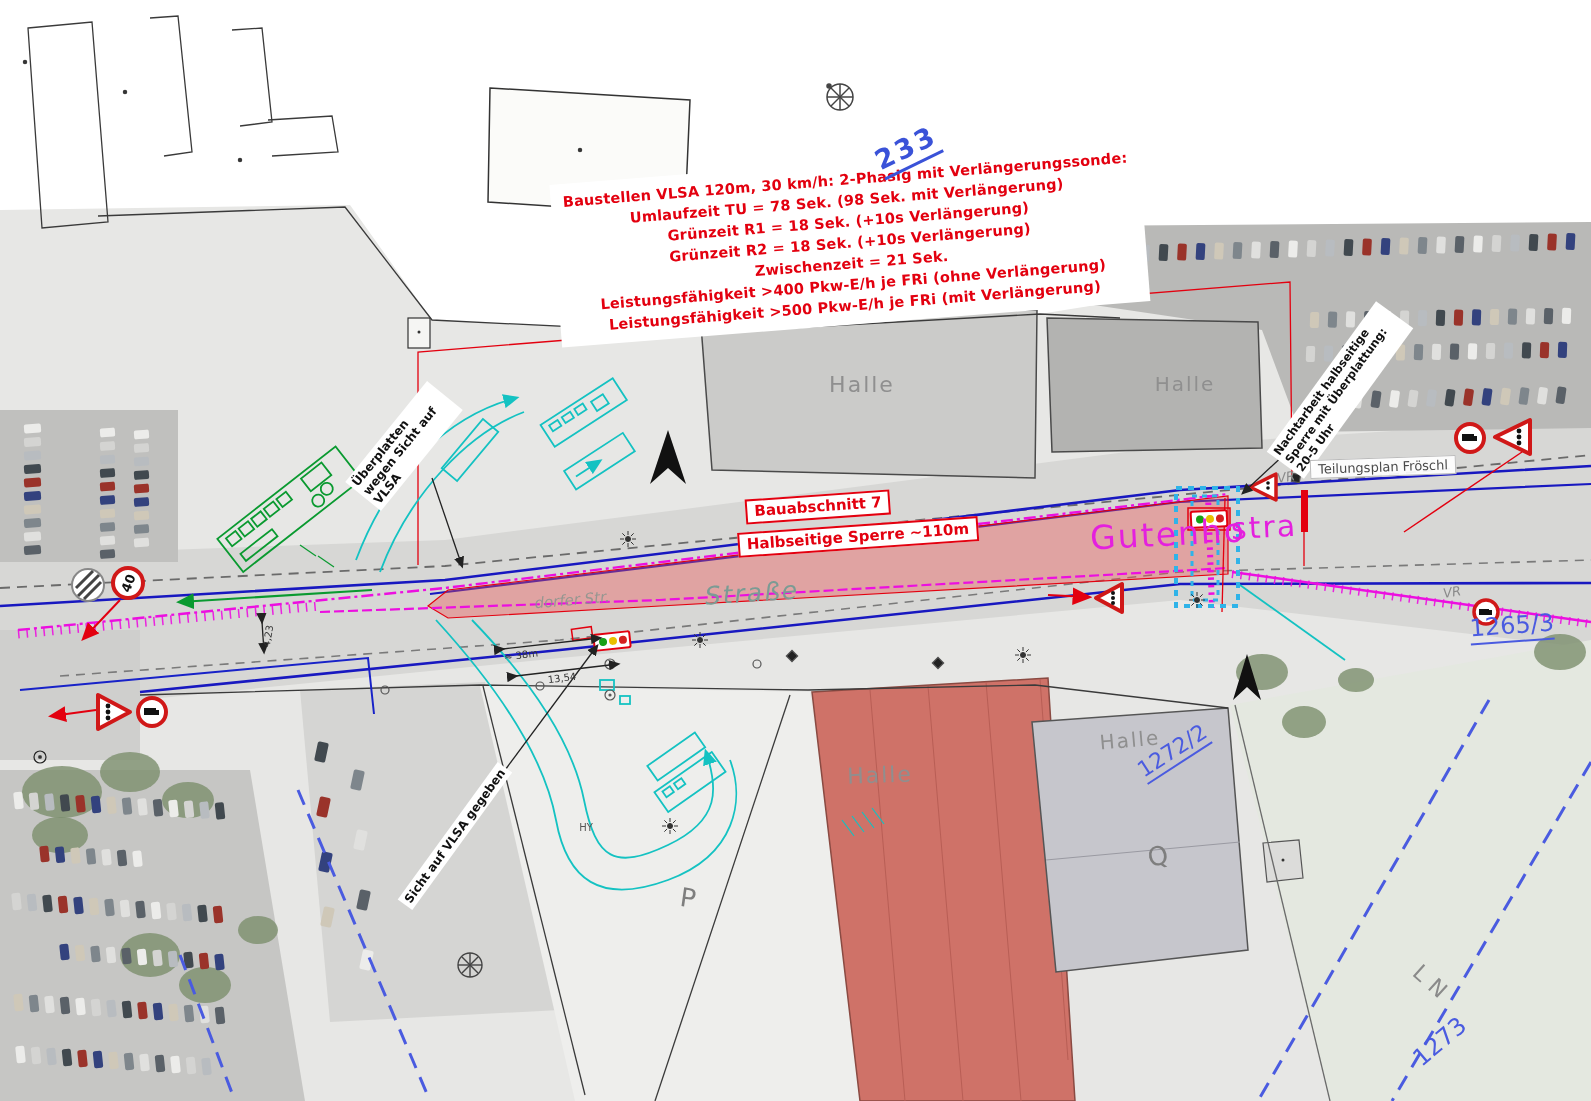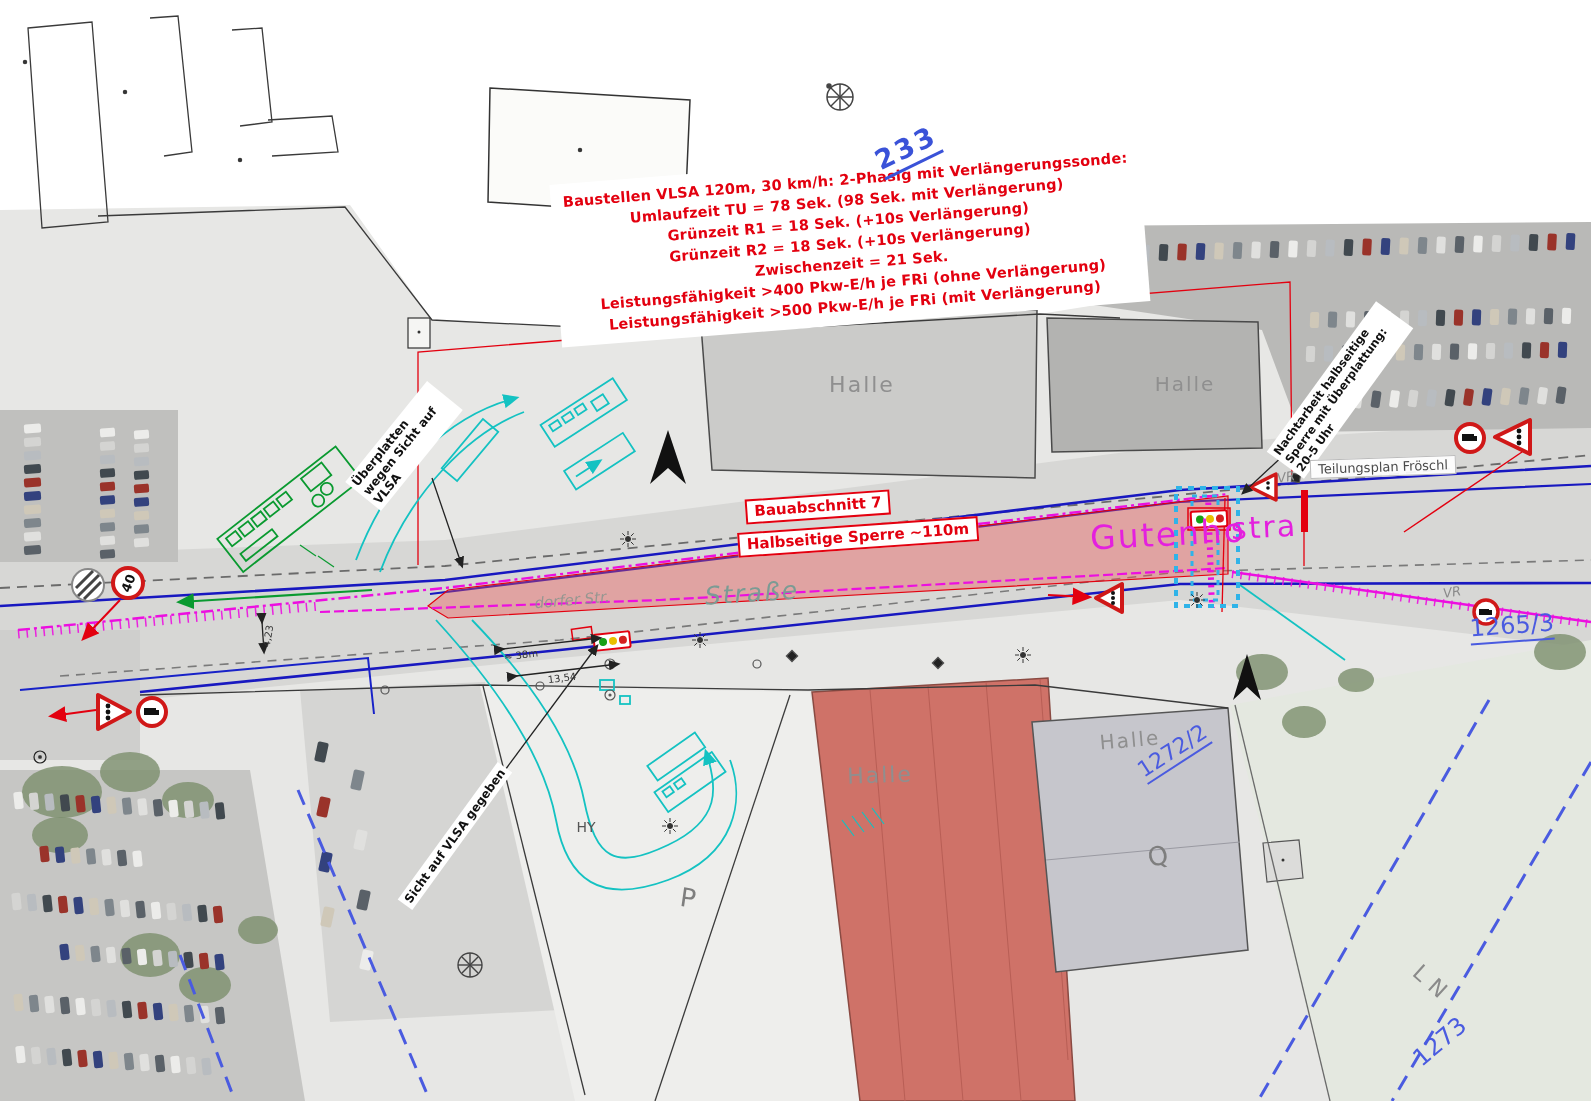--- a/index.html
+++ b/index.html
@@ -16,21 +16,21 @@
   .whitelbl{background:#fff;color:#101010;font-size:12px;font-weight:bold;line-height:14px;
             padding:2px 4px;}
   .magenta-street{color:#e420de;font-size:33px;letter-spacing:2px;}
   .gray-street{color:#7b9b94;font-size:25px;font-style:italic;letter-spacing:2px;}
   .gray-street-sm{color:#8a948e;font-size:15px;font-style:italic;opacity:.85;}
   .halle{color:#8f8f8f;font-size:22px;letter-spacing:2px;}
   .maplet{color:#7e7e7e;font-size:26px;}
   .parcel{color:#4a5be0;font-size:24px;border-bottom:2px solid #4a5be0;padding-bottom:1px;}
   .parcel.nounder{border-bottom:none;}
   .dim{color:#333;font-size:10px;}
-  .tiny{color:#555;font-size:14px;}
+  .tiny{color:#555;font-size:10px;}
   .vr{color:#8a8a8a;font-size:13px;font-style:italic;}
   .teil{background:rgba(255,255,255,.92);border:1px solid #bbb;color:#4b4b4b;
         font-size:13px;padding:1px 7px;}
 </style>
 </head>
 <body>
 
 <div class="stage">
 
 <svg class="layer" width="1591" height="1101" viewBox="0 0 1591 1101">

